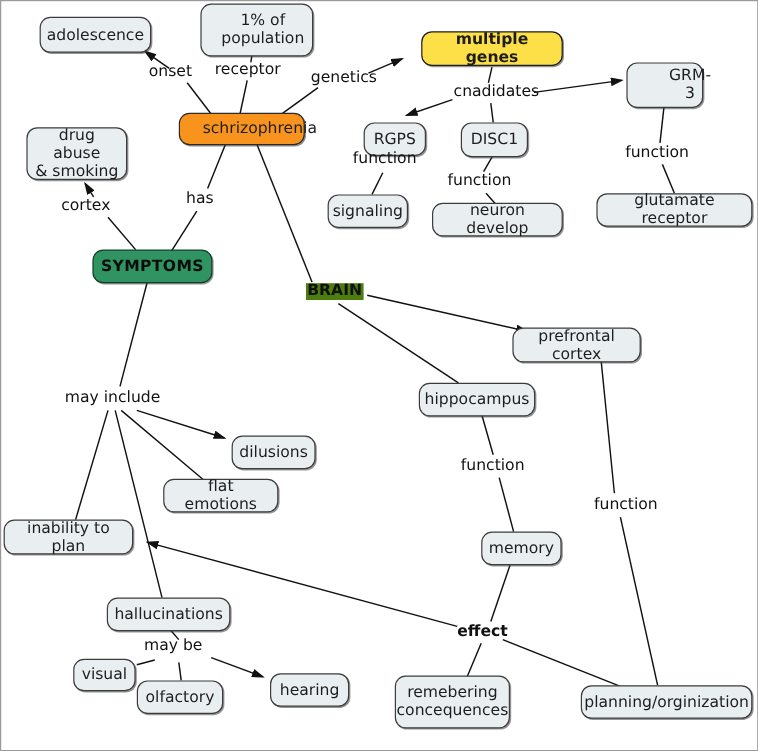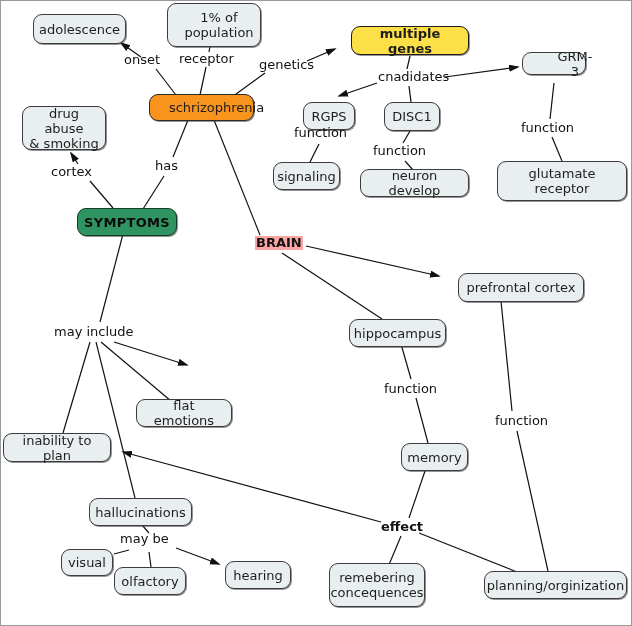--- a/index.html
+++ b/index.html
@@ -68,21 +68,21 @@
     line-height: 14px;
     color: #111111;
     background: transparent;
     white-space: nowrap;
     z-index: 4;
   }
   .link-label.bold {
     font-weight: bold;
   }
   .link-label.highlight {
-    background: #fca5a5;
+    background: #4d7c0f;
     font-weight: bold;
     padding: 0 1px;
   }
 </style>
 </head>
 <body>
 
 <div id="canvas">
 
   <svg id="edge-layer" viewBox="0 0 632 626" xmlns="http://www.w3.org/2000/svg">
@@ -162,43 +162,44 @@
     <line x1="175" y1="547" x2="218" y2="563" stroke="#111111" stroke-width="1.2" marker-end="url(#arrowhead)"></line>
   </svg>
 
   <div class="node" style="left:32px; top:13px; width:93px; height:30px;">adolescence</div>
 
   <div class="node" style="left:166px; top:2px; width:94px; height:44px;padding-left:16px;">1% of
 population</div>
 
   <div class="node cyan" style="left:350px; top:25px; width:118px; height:29px;">multiple genes</div>
 
-  <div class="node" style="left:521px; top:51px; width:64px; height:23px;padding-left:48px;">GRM-3</div>
+  <div class="node" style="left:521px; top:51px; width:64px; height:38px;padding-left:48px;">GRM-3</div>
 
   <div class="node orange" style="left:148px; top:93px; width:105px; height:27px;">schrizophrenia</div>
 
   <div class="node" style="left:302px; top:101px; width:52px; height:28px;">RGPS</div>
 
   <div class="node" style="left:383px; top:101px; width:56px; height:29px;">DISC1</div>
 
   <div class="node" style="left:21px; top:105px; width:84px; height:44px;">drug abuse
 &amp; smoking</div>
 
   <div class="node" style="left:272px; top:161px; width:67px; height:28px;">signaling</div>
 
   <div class="node" style="left:359px; top:168px; width:109px; height:28px;">neuron develop</div>
 
-  <div class="node" style="left:496px; top:160px; width:130px; height:40px;">glutamate receptor</div>
+  <div class="node" style="left:496px; top:160px; width:130px; height:28px;">glutamate receptor</div>
 
   <div class="node green" style="left:76px; top:207px; width:100px; height:28px;">SYMPTOMS</div>
 
-  <div class="node" style="left:457px; top:272px; width:126px; height:29px;">prefrontal cortex</div>
+  <div class="node" style="left:426px; top:272px; width:107px; height:29px;">prefrontal cortex</div>
 
   <div class="node" style="left:348px; top:318px; width:97px; height:28px;">hippocampus</div>
 
+  <div class="node" style="left:192px; top:362px; width:70px; height:28px;">dilusions</div>
 
   <div class="node" style="left:135px; top:398px; width:96px; height:28px;">flat emotions</div>
 
   <div class="node" style="left:2px; top:432px; width:108px; height:29px;">inability to plan</div>
 
   <div class="node" style="left:400px; top:442px; width:67px; height:28px;">memory</div>
 
   <div class="node" style="left:88px; top:497px; width:103px; height:28px;">hallucinations</div>
 
   <div class="node" style="left:60px; top:548px; width:52px; height:27px;">visual</div>

